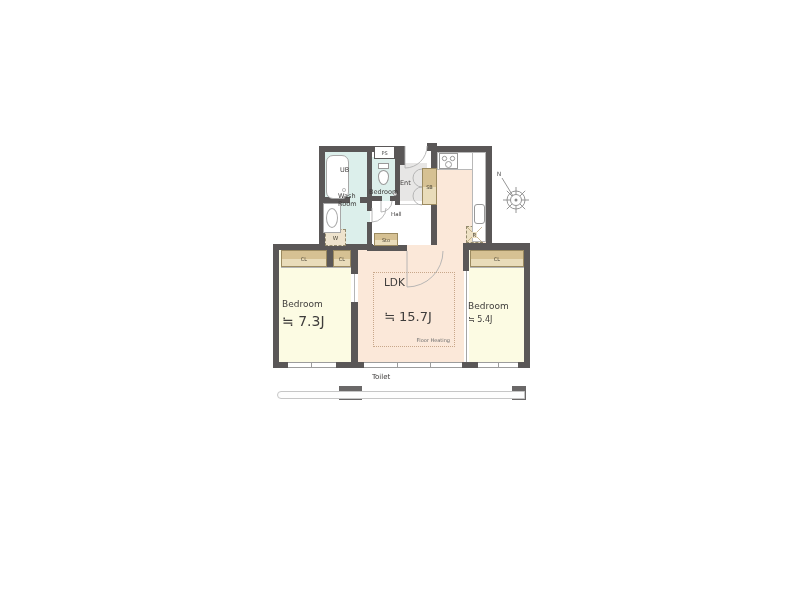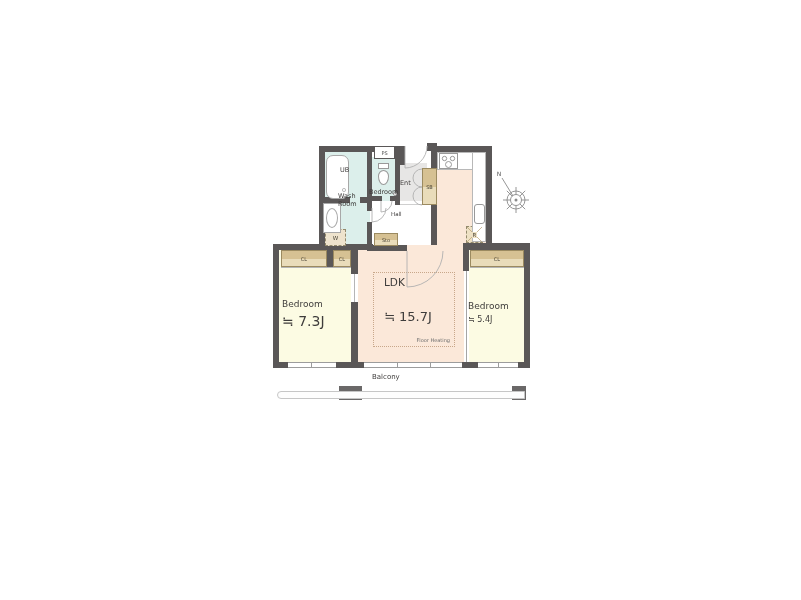--- a/index.html
+++ b/index.html
@@ -182,18 +182,18 @@
   <div class="lbl" style="left:400px;top:180px;width:26px;font-size:6.5px">Ent</div>
   <div class="lbl" style="left:391px;top:211px;width:24px;font-size:5.5px">Hall</div>
   <div class="lbl" style="left:282px;top:299px;width:72px;font-size:9px">Bedroom</div>
   <div class="lbl" style="left:282px;top:313px;width:72px;font-size:14px">≒ 7.3J</div>
   <div class="lbl" style="left:384px;top:276px;width:60px;font-size:10.5px">LDK</div>
   <div class="lbl" style="left:384px;top:309px;width:60px;font-size:13px">≒ 15.7J</div>
   <div class="lbl" style="left:408px;top:338px;width:44px;font-size:5px;text-align:right;padding-right:2px;color:#6d6d6d">Floor Heating</div>
   <div class="lbl" style="left:468px;top:301px;width:56px;font-size:9px">Bedroom</div>
   <div class="lbl" style="left:468px;top:315px;width:56px;font-size:8px">≒ 5.4J</div>
 
-  <div class="lbl" style="left:372px;top:373px;width:56px;font-size:7px">Balcony</div>
+  <div class="lbl" style="left:372px;top:373px;width:56px;font-size:7px">Toilet</div>
   <div class="abs" style="left:339px;top:386px;width:23px;height:14px;background:var(--balcony-post,#6a6868)"></div>
   <div class="abs" style="left:512px;top:386px;width:14px;height:14px;background:var(--balcony-post,#6a6868)"></div>
   <div class="abs" style="left:277px;top:391px;width:248px;height:8px;background:#fdfdfd;border:1px solid var(--balcony-rail,#c6c6c6);border-radius:5px 0 0 5px"></div>
 
 </div>
 
 </body></html>

